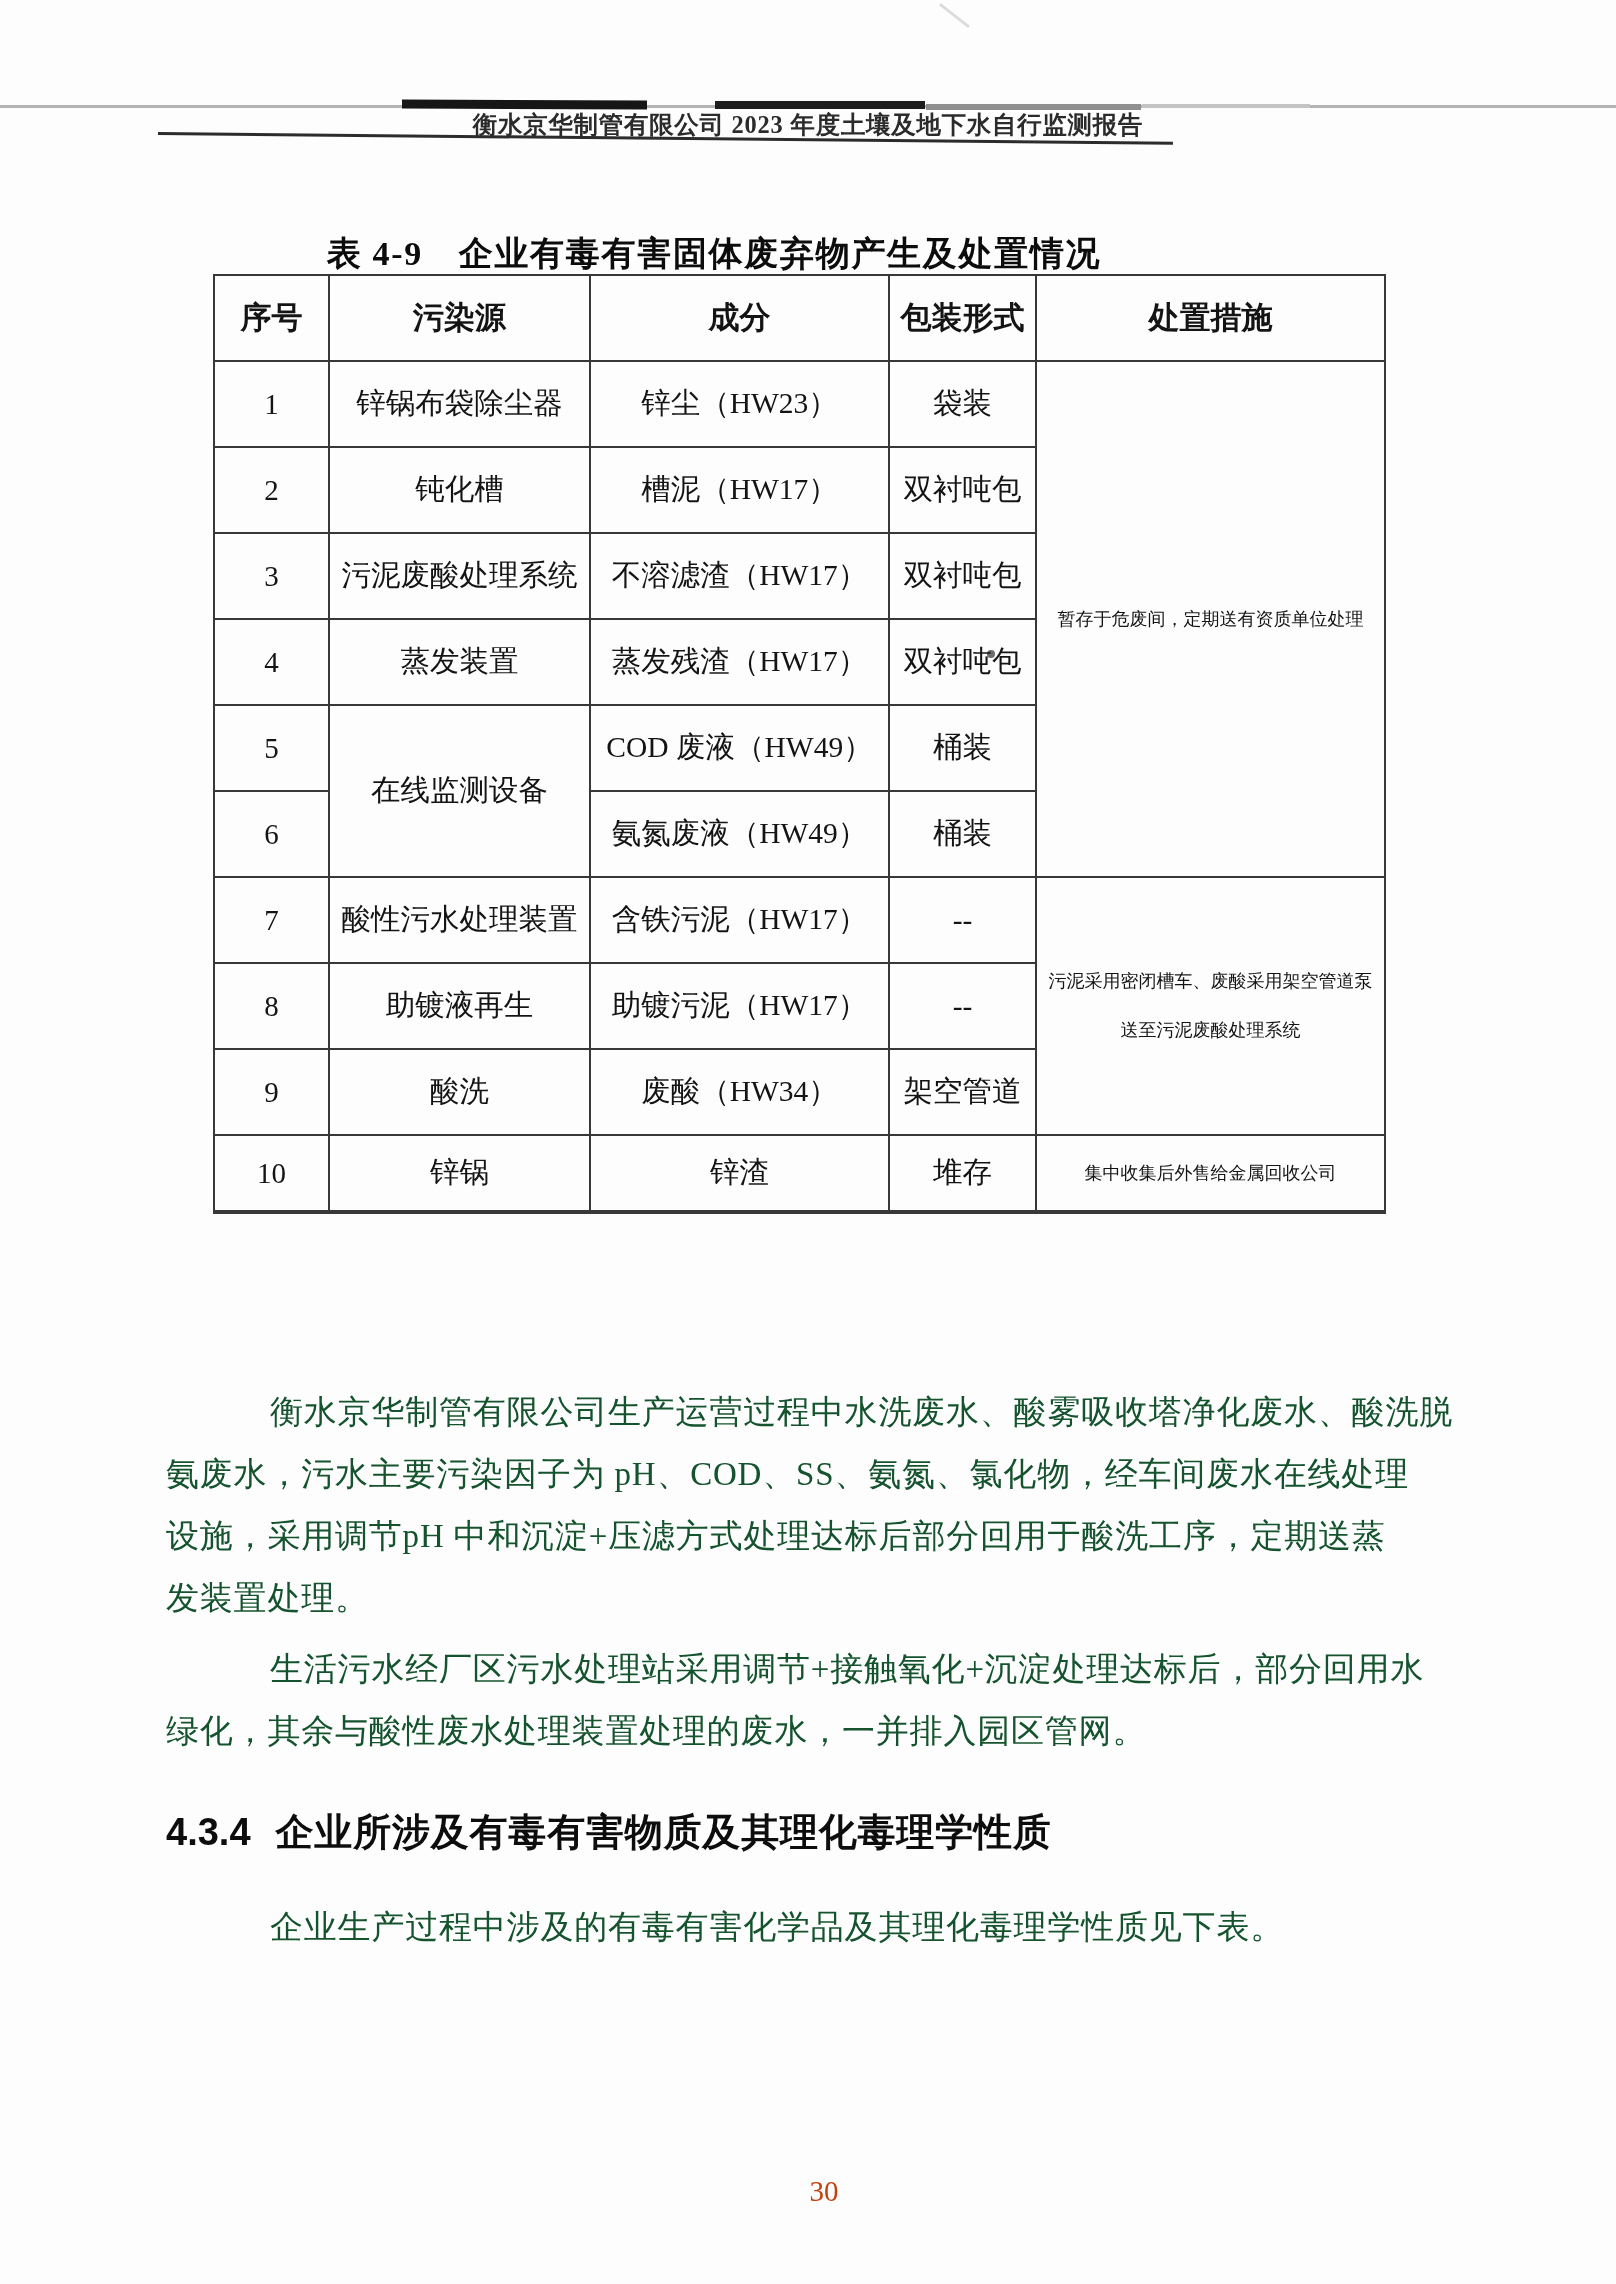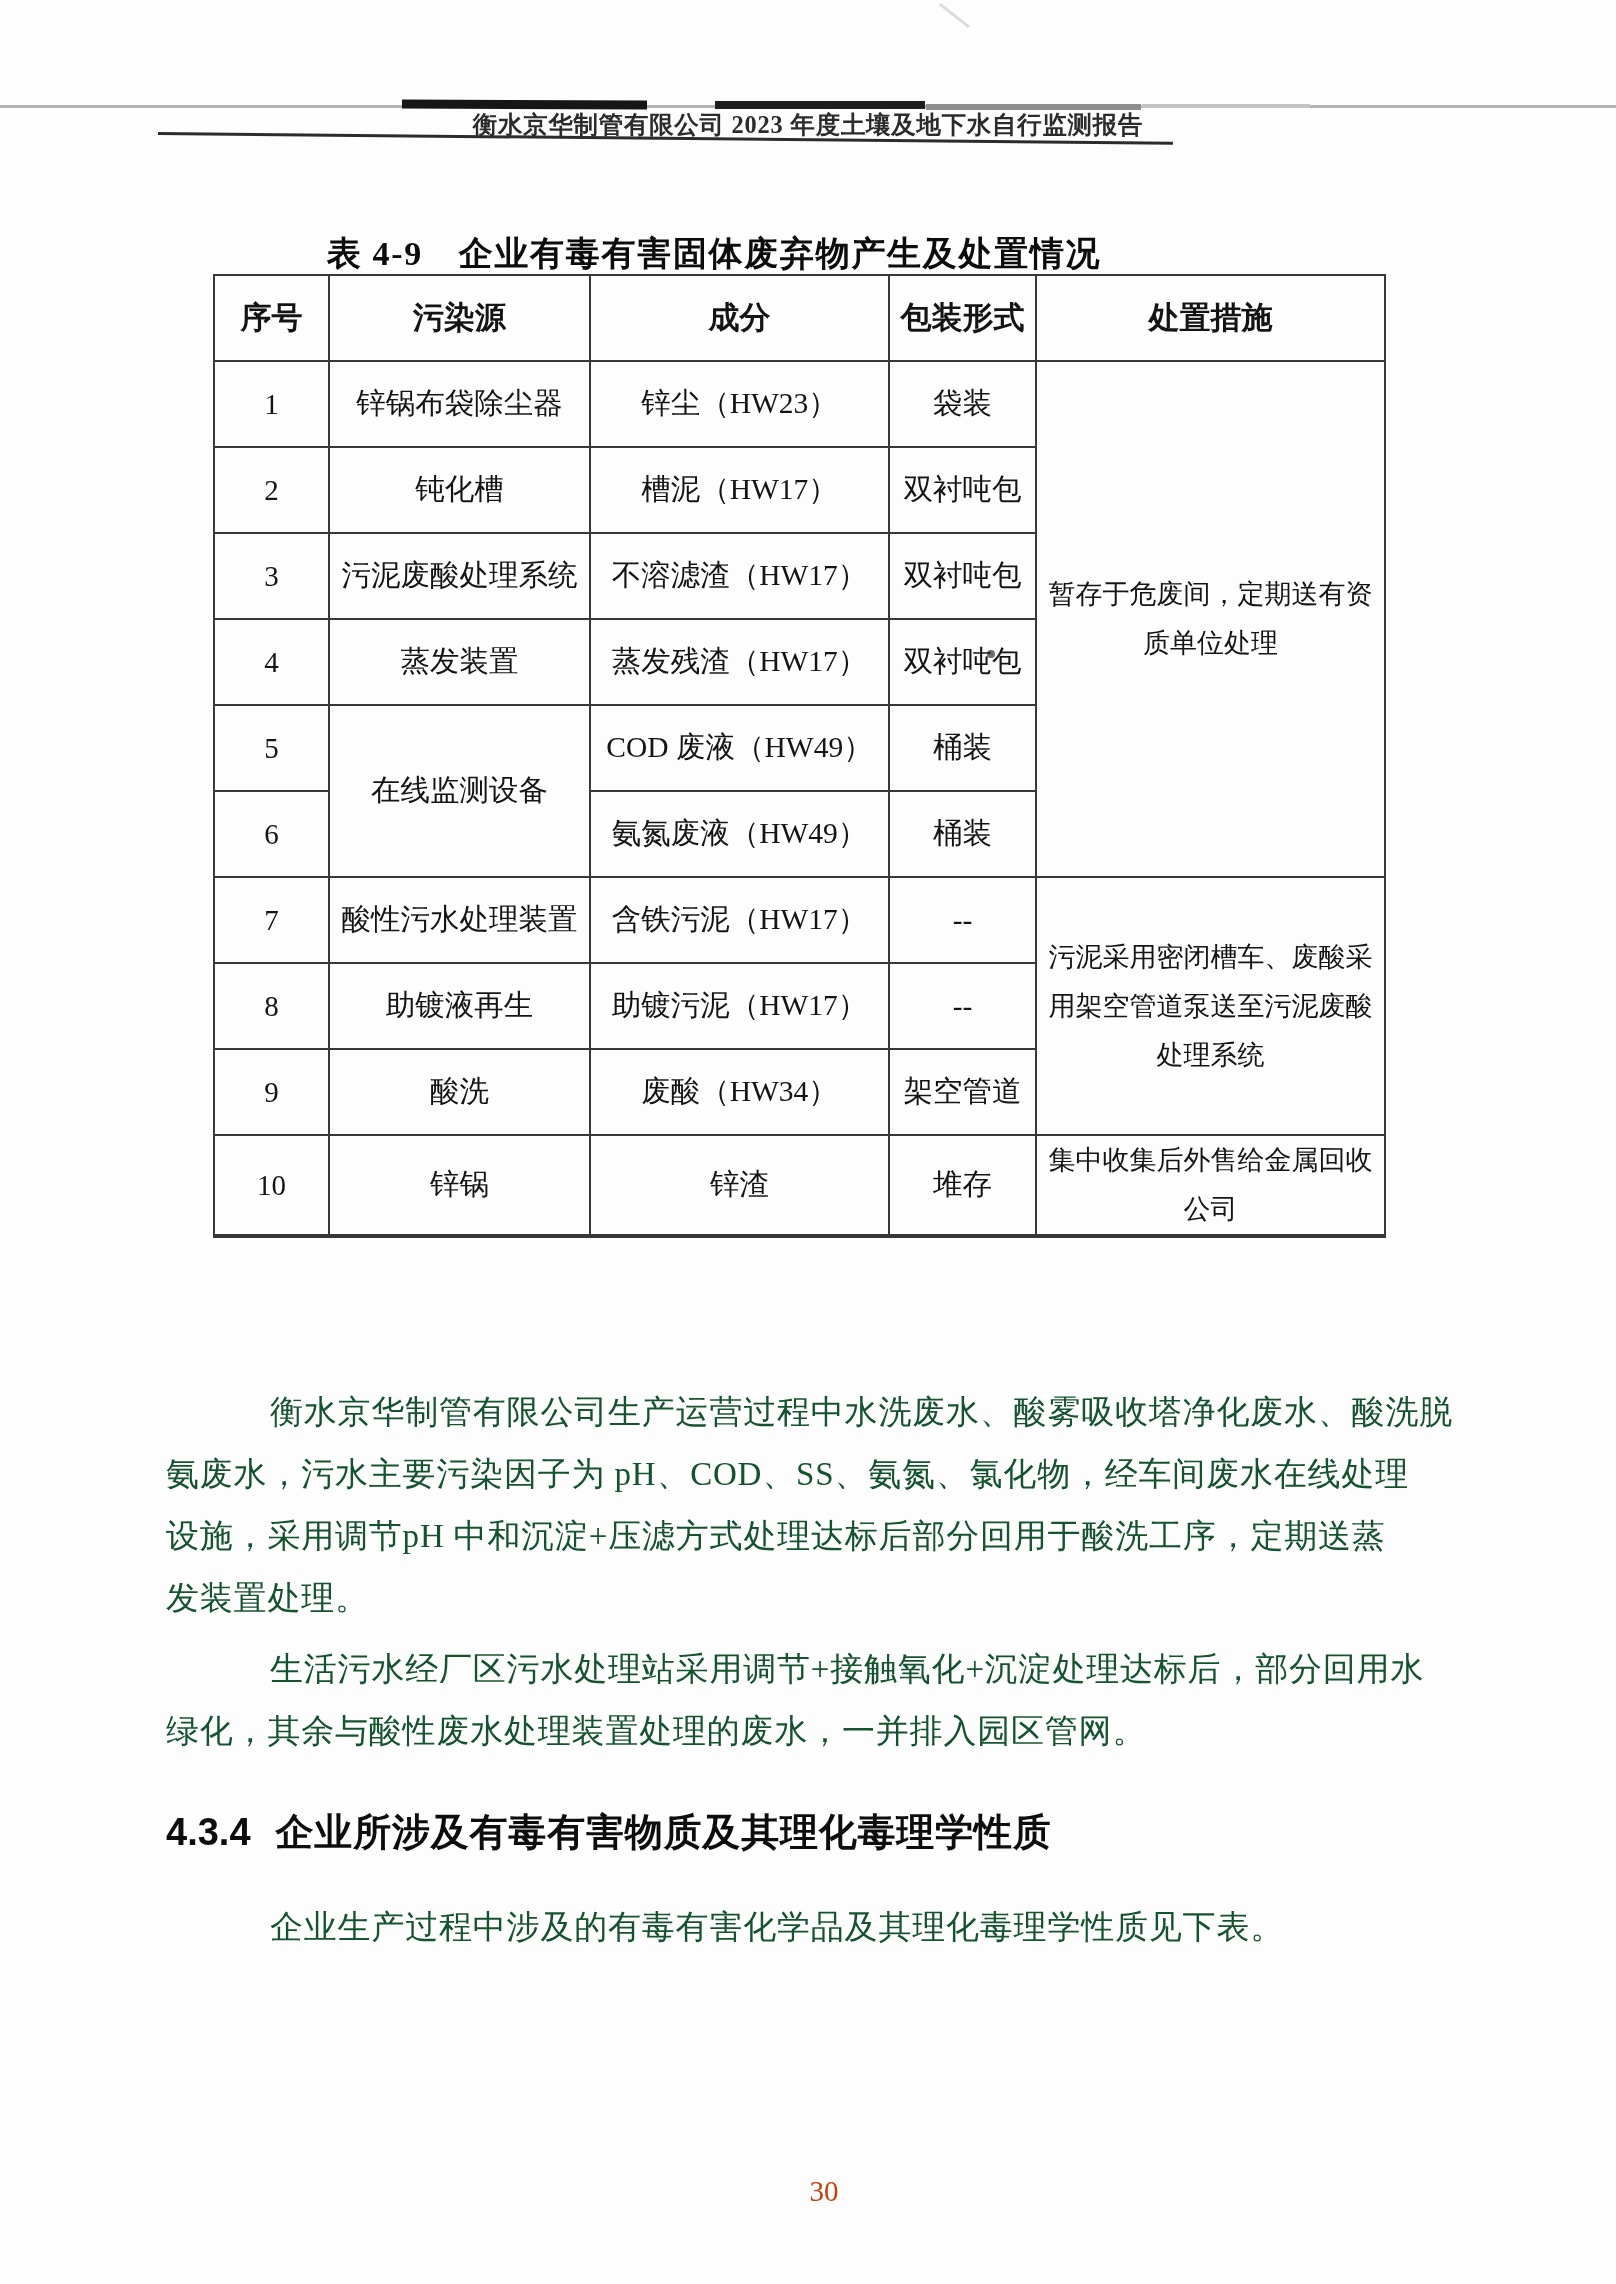--- a/index.html
+++ b/index.html
@@ -37,21 +37,21 @@
     font-size:29.5px; color:#141414;
   }
   table.waste th, table.waste td{
     border:2.5px solid #383838; text-align:center; vertical-align:middle;
     padding:0 5px; overflow:hidden;
   }
   table.waste th{font-size:31px; font-weight:bold; height:84px;}
   table.waste tbody tr{height:86px;}
   table.waste tbody tr.row-last{height:77px;}
   table.waste tbody tr.row-last td{border-bottom-width:4.2px;}
-  td.cell-disposal{font-size:27px; line-height:49px; padding:0 8.4px;}
+  td.cell-disposal{font-size:18px; line-height:49px; padding:0 8.4px;}
   td.cell-no{font-size:29px;}
 
   
   .sec-h{
     left:166px; font-family:"Liberation Sans","DejaVu Sans",sans-serif;
     font-weight:700; font-size:38px; color:#0d0d0d; letter-spacing:0.8px; white-space:nowrap;
   }
   .sec-h .sec-no{margin-right:25px; letter-spacing:0;}
   .para{left:166px; width:1284px; font-size:33px; line-height:62px; color:#14532d;}
   .para .ln{white-space:nowrap; letter-spacing:0.8px;}

